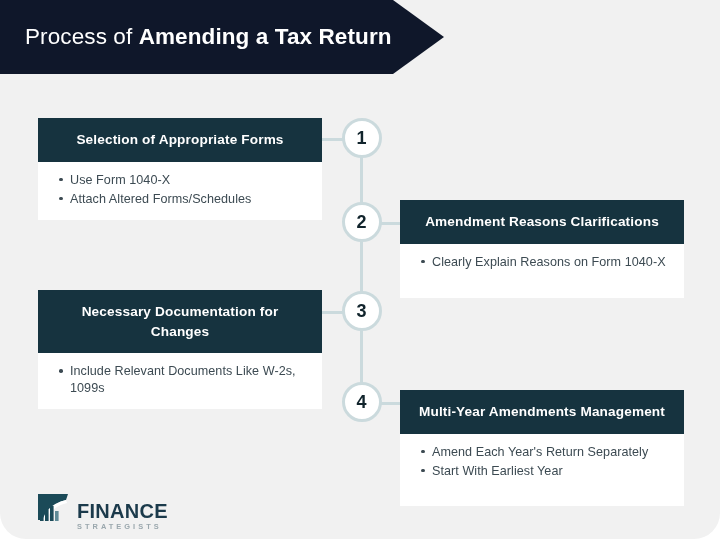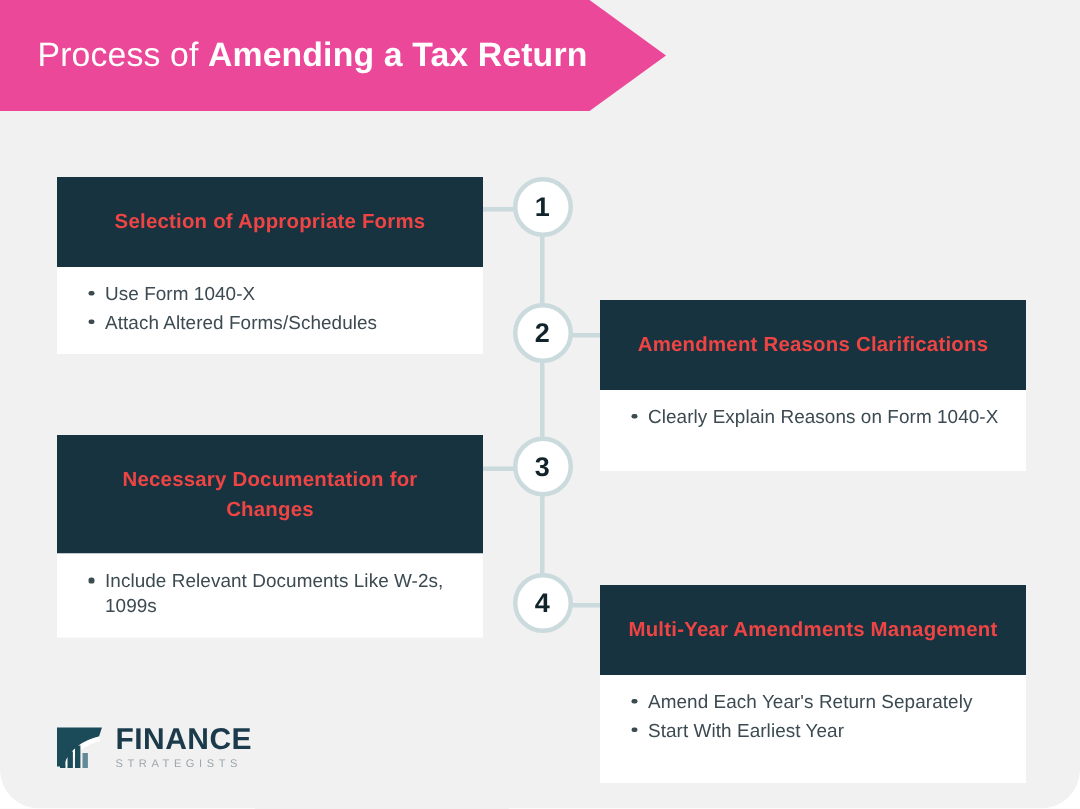--- a/index.html
+++ b/index.html
@@ -22,21 +22,21 @@
     overflow: hidden;
   }
 
   
   .banner {
     position: absolute;
     left: 0;
     top: 0;
     width: 444px;
     height: 74px;
-    background: #ec4899;
+    background: #0f172a;
     -webkit-clip-path: polygon(0 0, 393px 0, 444px 37px, 393px 74px, 0 74px);
     clip-path: polygon(0 0, 393px 0, 444px 37px, 393px 74px, 0 74px);
     display: flex;
     align-items: center;
   }
   .banner-title {
     color: #ffffff;
     font-size: 22.5px;
     font-weight: 400;
     letter-spacing: 0.1px;
@@ -50,26 +50,26 @@
   
   .step {
     position: absolute;
     width: 284px;
   }
   .step.left  { left: 38px; }
   .step.right { left: 400px; }
 
   .step-head {
     background: #16333f;
-    color: #ef4444;
+    color: #ffffff;
     font-size: 13.6px;
     font-weight: 700;
     line-height: 1.45;
     text-align: center;
-    padding: 20px 14px;
+    padding: 12px 14px;
     box-sizing: border-box;
     letter-spacing: 0.15px;
   }
   .step-body {
     background: #ffffff;
     padding: 10px 14px 12px 14px;
     box-sizing: border-box;
   }
   .step-body ul {
     margin: 0;
@@ -164,25 +164,26 @@
     display: flex;
     flex-direction: column;
     justify-content: center;
     line-height: 1;
   }
   .logo-primary {
     color: #1b3a4b;
     font-size: 20px;
     font-weight: 700;
     letter-spacing: 0.3px;
+    margin-top: 18px;
   }
   .logo-secondary {
     color: #9aa7ad;
     font-size: 7.4px;
-    font-weight: 400;
+    font-weight: 700;
     letter-spacing: 3.05px;
     margin-top: 2px;
   }
 </style>
 </head>
 <body>
 
 <div id="canvas">
 
   <div class="banner">

